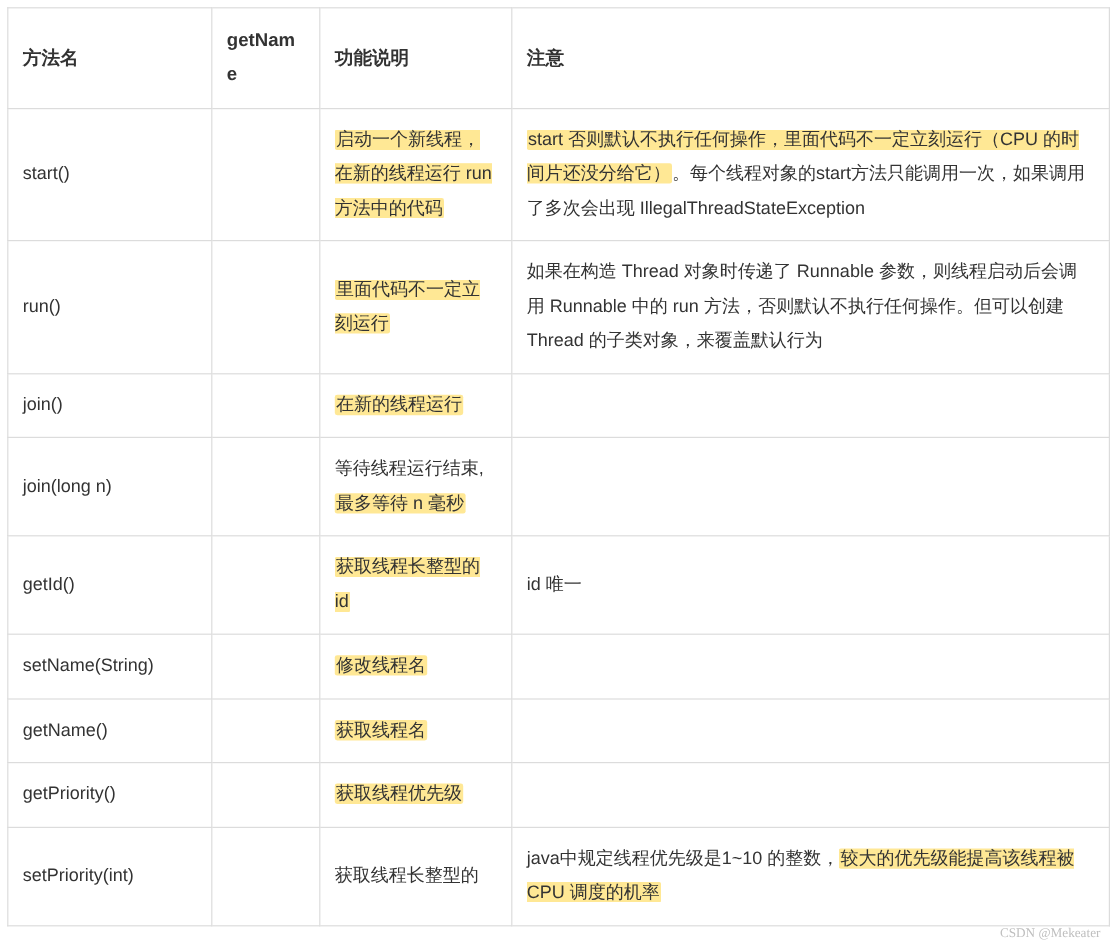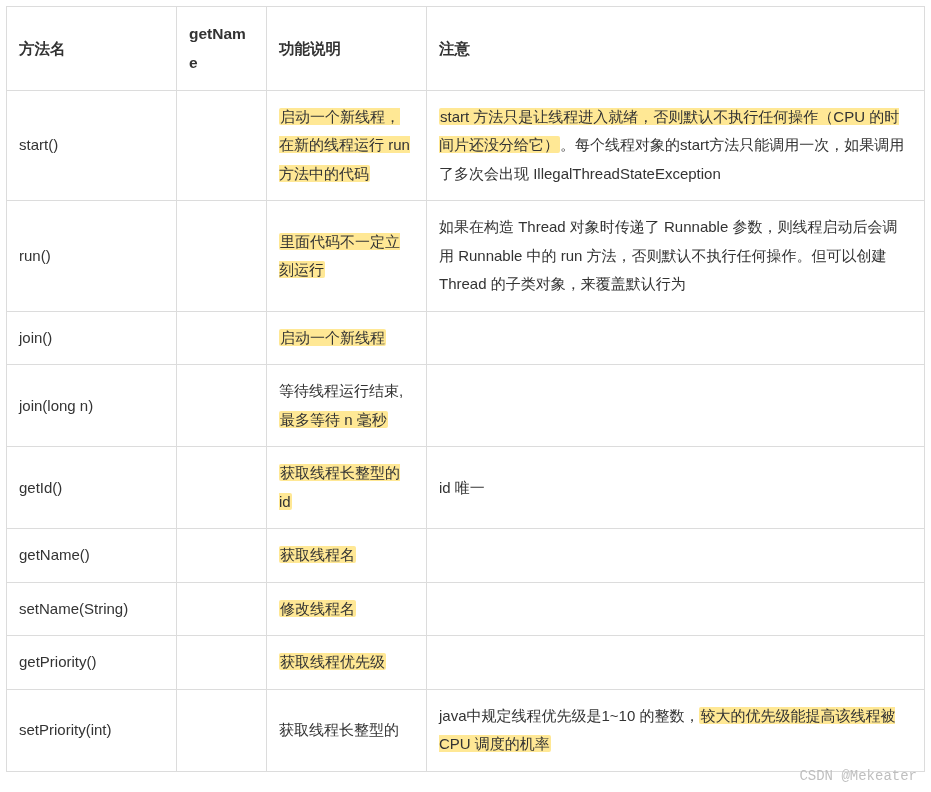--- a/index.html
+++ b/index.html
@@ -37,22 +37,22 @@
     .hl {
       background: #ffe895;
       border-radius: 2px;
       padding: 0 1px;
     }
     .watermark {
       position: fixed;
       bottom: 8px;
       right: 14px;
       color: #bfbfbf;
-      font-size: 14px;
-      font-family: Liberation Mono, monospace;
+      font-size: 11px;
+      font-family: Liberation Serif, serif;
       user-select: none;
       pointer-events: none;
     }
   </style>
 </head>
 <body>
 
 <table>
   <colgroup>
     <col class="c1">
@@ -66,56 +66,56 @@
       <th>getName</th>
       <th>功能说明</th>
       <th>注意</th>
     </tr>
   </thead>
   <tbody id="tbody">
       <tr>
         <td>start()</td>
         <td></td>
         <td><span class="hl">启动一个新线程，在新的线程运行 run 方法中的代码</span></td>
-        <td><span class="hl">start 方法只是让线程进入就绪，否则默认不执行任何操作（CPU 的时间片还没分给它）</span><span>。每个线程对象的start方法只能调用一次，如果调用了多次会出现 IllegalThreadStateException</span></td>
+        <td><span class="hl">start 否则默认不执行任何操作，里面代码不一定立刻运行（CPU 的时间片还没分给它）</span><span>。每个线程对象的start方法只能调用一次，如果调用了多次会出现 IllegalThreadStateException</span></td>
       </tr>
       <tr>
         <td>run()</td>
         <td></td>
         <td><span class="hl">里面代码不一定立刻运行</span></td>
         <td><span>如果在构造 Thread 对象时传递了 Runnable 参数，则线程启动后会调用 Runnable 中的 run 方法，否则默认不执行任何操作。但可以创建 Thread 的子类对象，来覆盖默认行为</span></td>
       </tr>
       <tr>
         <td>join()</td>
         <td></td>
-        <td><span class="hl">启动一个新线程</span></td>
+        <td><span class="hl">在新的线程运行</span></td>
         <td></td>
       </tr>
       <tr>
         <td>join(long n)</td>
         <td></td>
         <td><span>等待线程运行结束,</span><span class="hl">最多等待 n 毫秒</span></td>
         <td></td>
       </tr>
       <tr>
         <td>getId()</td>
         <td></td>
         <td><span class="hl">获取线程长整型的 id</span></td>
         <td><span>id 唯一</span></td>
       </tr>
       <tr>
+        <td>setName(String)</td>
+        <td></td>
+        <td><span class="hl">修改线程名</span></td>
+        <td></td>
+      </tr>
+      <tr>
         <td>getName()</td>
         <td></td>
         <td><span class="hl">获取线程名</span></td>
-        <td></td>
-      </tr>
-      <tr>
-        <td>setName(String)</td>
-        <td></td>
-        <td><span class="hl">修改线程名</span></td>
         <td></td>
       </tr>
       <tr>
         <td>getPriority()</td>
         <td></td>
         <td><span class="hl">获取线程优先级</span></td>
         <td></td>
       </tr>
       <tr>
         <td>setPriority(int)</td>

